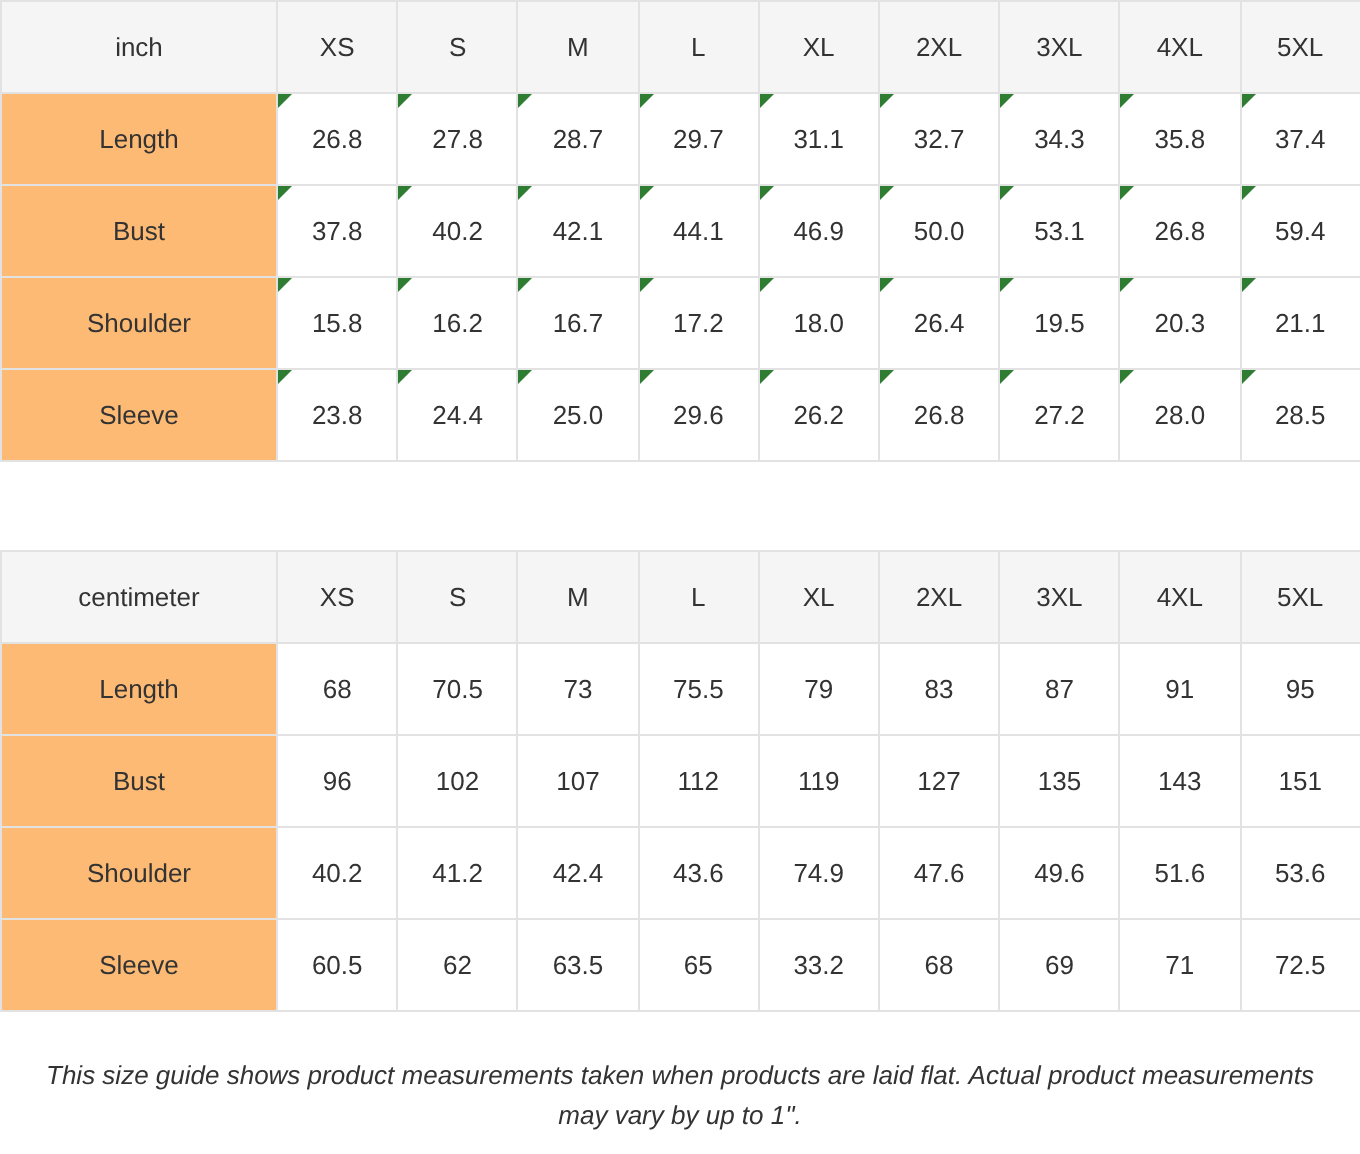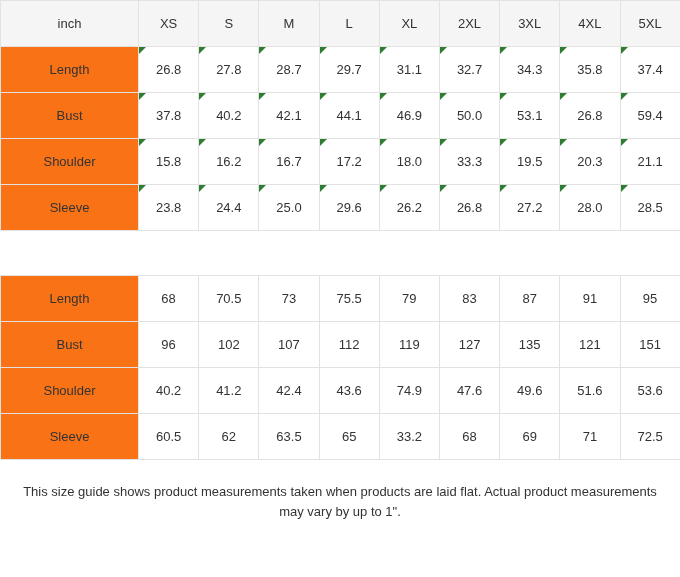--- a/index.html
+++ b/index.html
@@ -46,21 +46,21 @@
     background: #f5f5f5;
     font-size: 13px;
     color: #333333;
   }
   table.size-table tr.header-row td.unit-cell {
     font-size: 13px;
     text-align: center;
   }
   
   table.size-table td.row-label {
-    background: #f97316;
+    background: #fdba74;
     font-size: 13px;
   }
   
   td.corner-mark::before {
     content: "";
     position: absolute;
     top: 0;
     left: 0;
     width: 0;
     height: 0;
@@ -73,20 +73,21 @@
     background: #ffffff;
   }
   .footnote {
     width: 640px;
     margin: 0 auto;
     padding-top: 22px;
     font-size: 13px;
     line-height: 20px;
     color: #333333;
     text-align: center;
+    font-style: italic;
   }
   
   table.size-table {
     border-top: 1px solid #e2e2e2;
     border-bottom: 1px solid #e2e2e2;
   }
 </style>
 </head>
 <body>
 
@@ -142,21 +143,21 @@
         <td class="corner-mark">26.8</td>
         <td class="corner-mark">59.4</td>
       </tr>
       <tr>
         <td class="row-label">Shoulder</td>
         <td class="corner-mark">15.8</td>
         <td class="corner-mark">16.2</td>
         <td class="corner-mark">16.7</td>
         <td class="corner-mark">17.2</td>
         <td class="corner-mark">18.0</td>
-        <td class="corner-mark">33.3</td>
+        <td class="corner-mark">26.4</td>
         <td class="corner-mark">19.5</td>
         <td class="corner-mark">20.3</td>
         <td class="corner-mark">21.1</td>
       </tr>
       <tr>
         <td class="row-label">Sleeve</td>
         <td class="corner-mark">23.8</td>
         <td class="corner-mark">24.4</td>
         <td class="corner-mark">25.0</td>
         <td class="corner-mark">29.6</td>
@@ -178,20 +179,32 @@
         <col class="size-col">
         <col class="size-col">
       <col class="size-col">
         <col class="size-col">
         <col class="size-col">
       <col class="size-col">
         <col class="size-col">
         <col class="size-col">
     </colgroup>
     <tbody>
+      <tr class="header-row">
+        <td class="unit-cell">centimeter</td>
+        <td>XS</td>
+        <td>S</td>
+        <td>M</td>
+        <td>L</td>
+        <td>XL</td>
+        <td>2XL</td>
+        <td>3XL</td>
+        <td>4XL</td>
+        <td>5XL</td>
+      </tr>
       <tr>
         <td class="row-label">Length</td>
         <td>68</td>
         <td>70.5</td>
         <td>73</td>
         <td>75.5</td>
         <td>79</td>
         <td>83</td>
         <td>87</td>
         <td>91</td>
@@ -199,21 +212,21 @@
       </tr>
       <tr>
         <td class="row-label">Bust</td>
         <td>96</td>
         <td>102</td>
         <td>107</td>
         <td>112</td>
         <td>119</td>
         <td>127</td>
         <td>135</td>
-        <td>121</td>
+        <td>143</td>
         <td>151</td>
       </tr>
       <tr>
         <td class="row-label">Shoulder</td>
         <td>40.2</td>
         <td>41.2</td>
         <td>42.4</td>
         <td>43.6</td>
         <td>74.9</td>
         <td>47.6</td>

